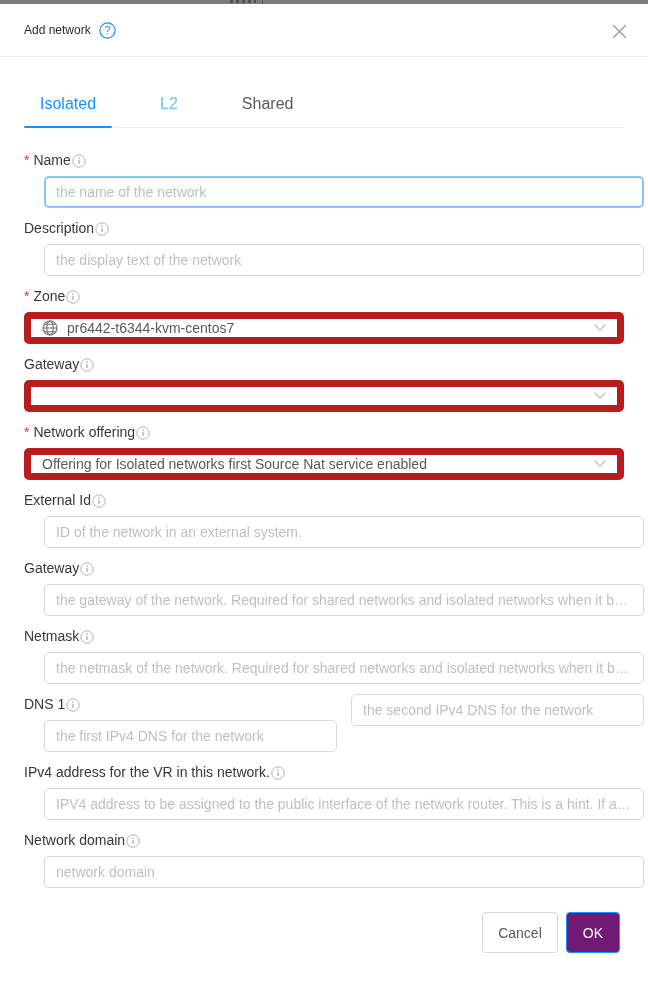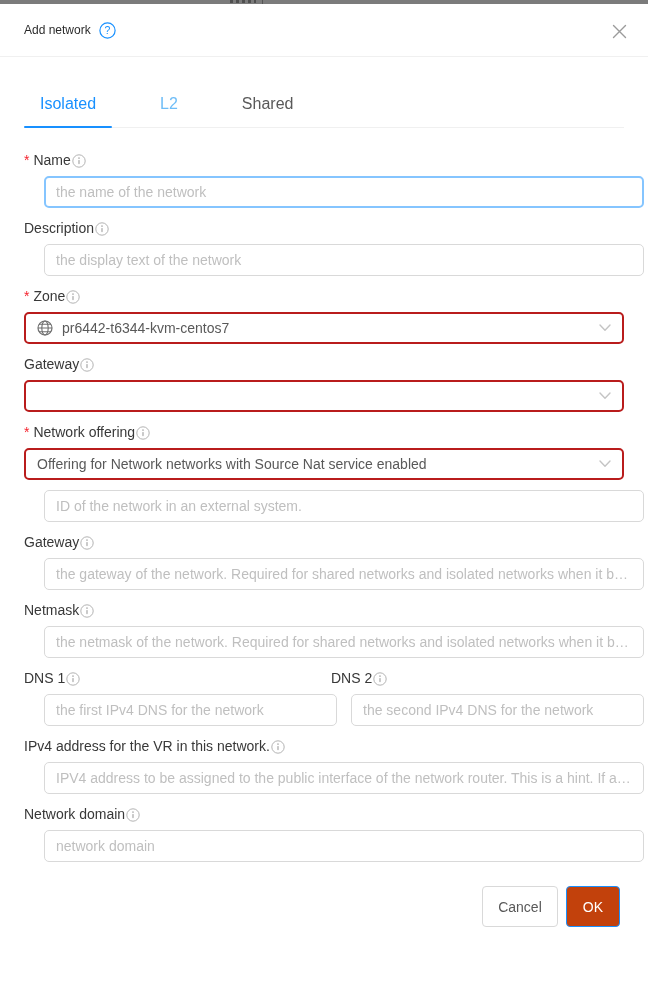--- a/index.html
+++ b/index.html
@@ -64,21 +64,21 @@
     border: 1px solid #d9d9d9; border-radius: 5px;
     padding: 0 11px; font-size: 14px; color: #595959;
     font-family: "Liberation Sans", sans-serif;
     outline: none; background: #fff; margin-left: 20px;
   }
   .text-input::placeholder { color: #bfbfbf; opacity: 1; }
   .text-input.focused { border: 2px solid #85c5ff; padding: 0 10px; }
 
   .select-box {
     width: 100%; height: 32px;
-    border: 2px solid #b91c1c; border-radius: 5px;
+    border: 7px solid #b91c1c; border-radius: 5px;
     padding: 0 26px 0 11px; background: #fff;
     display: flex; align-items: center;
     font-size: 14px; color: #595959;
     position: relative; cursor: pointer;
   }
   .select-box .globe { margin-right: 9px; display: inline-flex; flex-shrink: 0; }
   .select-value { white-space: nowrap; overflow: hidden; text-overflow: ellipsis; }
   .chevron { position: absolute; right: 11px; top: 50%; transform: translateY(-50%); display: inline-flex; }
 
   .dns-row { display: flex; gap: 14px; }
@@ -86,21 +86,21 @@
 
   .modal-footer {
     display: flex; justify-content: flex-end; align-items: center; gap: 8px;
     margin-top: 24px; padding-right: 4px;
   }
   .btn {
     height: 41px; border-radius: 4px; font-size: 14px; cursor: pointer;
     font-family: "Liberation Sans", sans-serif; line-height: 30px;
   }
   .btn-default { background: #fff; border: 1px solid #d9d9d9; color: #595959; padding: 0 15px; }
-  .btn-primary { background: #c2410c; border: 1px solid #1890ff; color: #fff; padding: 0 16px; }
+  .btn-primary { background: #701a75; border: 1px solid #1890ff; color: #fff; padding: 0 16px; }
 </style>
 </head>
 <body>
 
 <div class="top-strip">
   <div class="strip-marks"></div>
   <div class="strip-tick"></div>
 </div>
 
 <div class="modal">
@@ -221,30 +221,40 @@
           <span>Network offering</span>
           <span class="info-icon">
             <svg width="14" height="14" viewBox="0 0 14 14">
               <circle cx="7" cy="7" r="6.2" fill="none" stroke="#b3b3b3" stroke-width="1"></circle>
               <circle cx="7" cy="4.1" r="0.9" fill="#b3b3b3"></circle>
               <rect x="6.3" y="5.9" width="1.4" height="4.4" rx="0.7" fill="#b3b3b3"></rect>
             </svg>
           </span>
         </div>
         <div class="select-box">
-          <span class="select-value">Offering for Network networks with Source Nat service enabled</span>
+          <span class="select-value">Offering for Isolated networks first Source Nat service enabled</span>
           <span class="chevron">
             <svg width="12" height="8" viewBox="0 0 12 8">
               <path d="M1 1 L6 6.2 L11 1" fill="none" stroke="#c4c4c4" stroke-width="1.4" stroke-linecap="round" stroke-linejoin="round"></path>
             </svg>
           </span>
         </div>
       </div>
 
       <div class="field">
+        <div class="field-label">
+          <span>External Id</span>
+          <span class="info-icon">
+            <svg width="14" height="14" viewBox="0 0 14 14">
+              <circle cx="7" cy="7" r="6.2" fill="none" stroke="#b3b3b3" stroke-width="1"></circle>
+              <circle cx="7" cy="4.1" r="0.9" fill="#b3b3b3"></circle>
+              <rect x="6.3" y="5.9" width="1.4" height="4.4" rx="0.7" fill="#b3b3b3"></rect>
+            </svg>
+          </span>
+        </div>
         <input class="text-input" type="text" placeholder="ID of the network in an external system." style="">
       </div>
 
       <div class="field">
         <div class="field-label">
           <span>Gateway</span>
           <span class="info-icon">
             <svg width="14" height="14" viewBox="0 0 14 14">
               <circle cx="7" cy="7" r="6.2" fill="none" stroke="#b3b3b3" stroke-width="1"></circle>
               <circle cx="7" cy="4.1" r="0.9" fill="#b3b3b3"></circle>
@@ -277,30 +287,20 @@
               <svg width="14" height="14" viewBox="0 0 14 14">
                 <circle cx="7" cy="7" r="6.2" fill="none" stroke="#b3b3b3" stroke-width="1"></circle>
                 <circle cx="7" cy="4.1" r="0.9" fill="#b3b3b3"></circle>
                 <rect x="6.3" y="5.9" width="1.4" height="4.4" rx="0.7" fill="#b3b3b3"></rect>
               </svg>
             </span>
           </div>
           <input class="text-input" type="text" placeholder="the first IPv4 DNS for the network" style="">
         </div>
         <div class="half">
-          <div class="field-label">
-            <span>DNS 2</span>
-            <span class="info-icon">
-              <svg width="14" height="14" viewBox="0 0 14 14">
-                <circle cx="7" cy="7" r="6.2" fill="none" stroke="#b3b3b3" stroke-width="1"></circle>
-                <circle cx="7" cy="4.1" r="0.9" fill="#b3b3b3"></circle>
-                <rect x="6.3" y="5.9" width="1.4" height="4.4" rx="0.7" fill="#b3b3b3"></rect>
-              </svg>
-            </span>
-          </div>
           <input class="text-input" type="text" placeholder="the second IPv4 DNS for the network" style="">
         </div>
       </div>
 
       <div class="field">
         <div class="field-label">
           <span>IPv4 address for the VR in this network.</span>
           <span class="info-icon">
             <svg width="14" height="14" viewBox="0 0 14 14">
               <circle cx="7" cy="7" r="6.2" fill="none" stroke="#b3b3b3" stroke-width="1"></circle>

